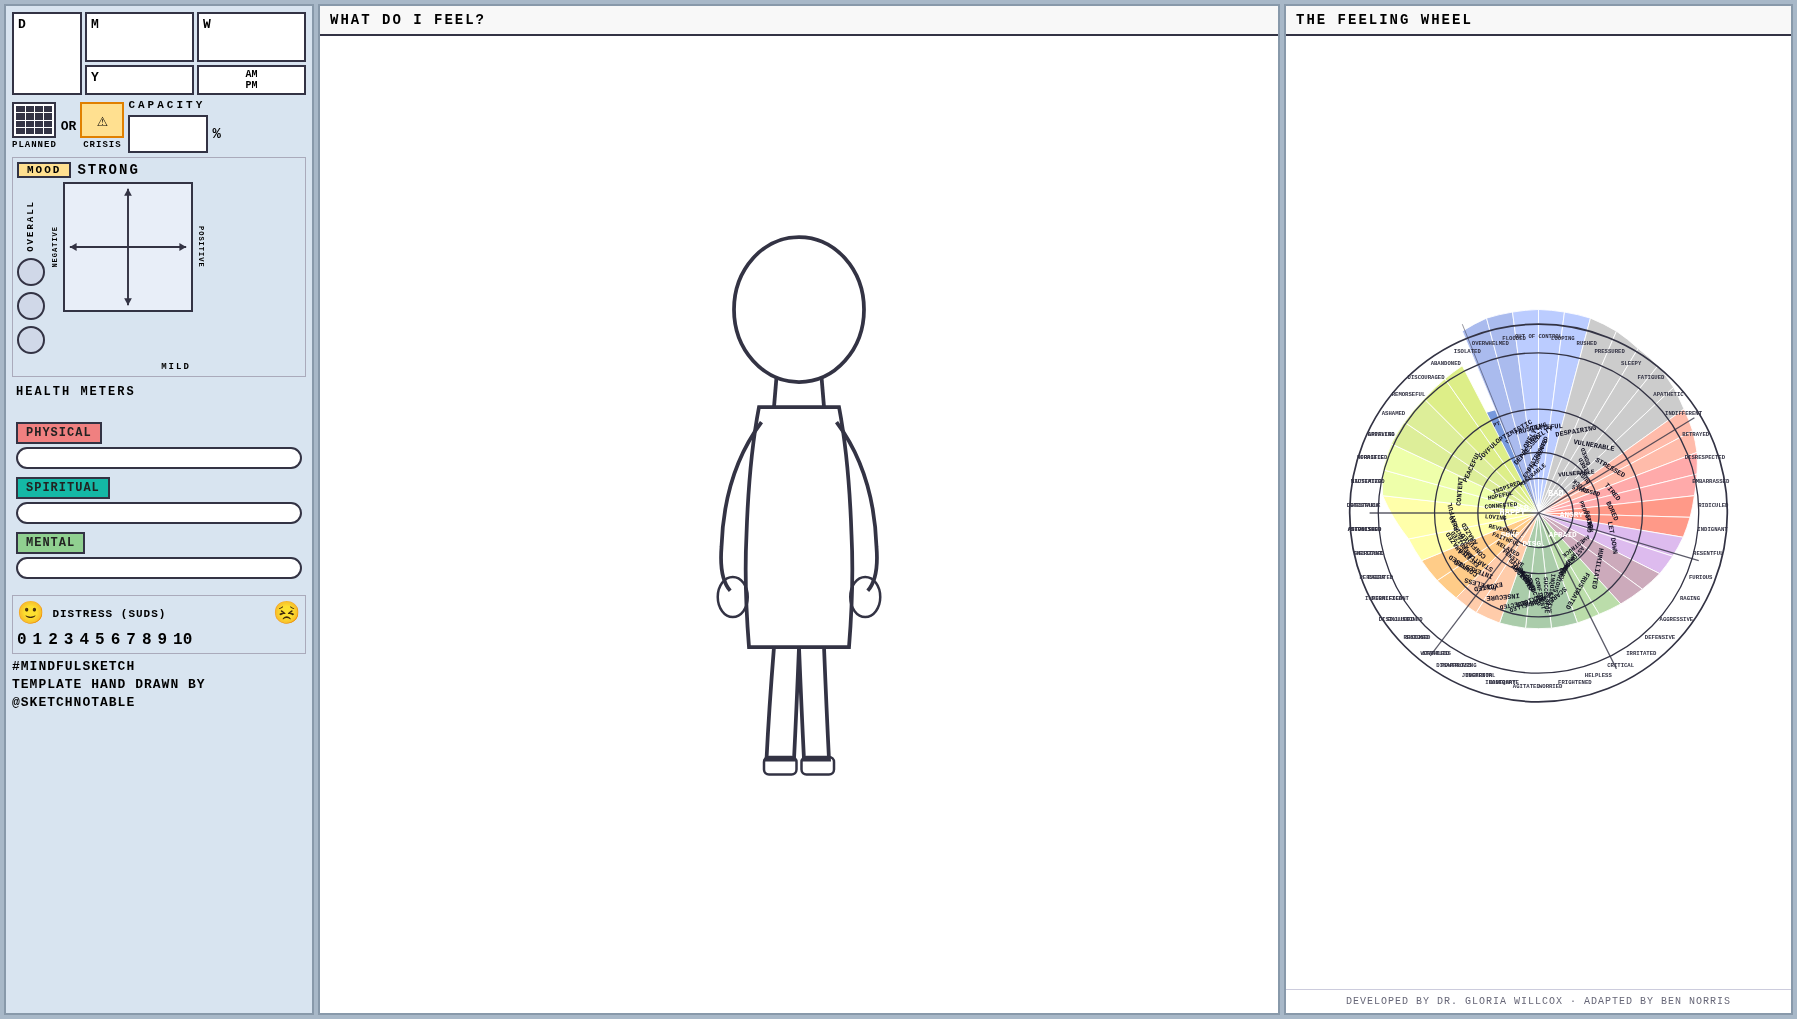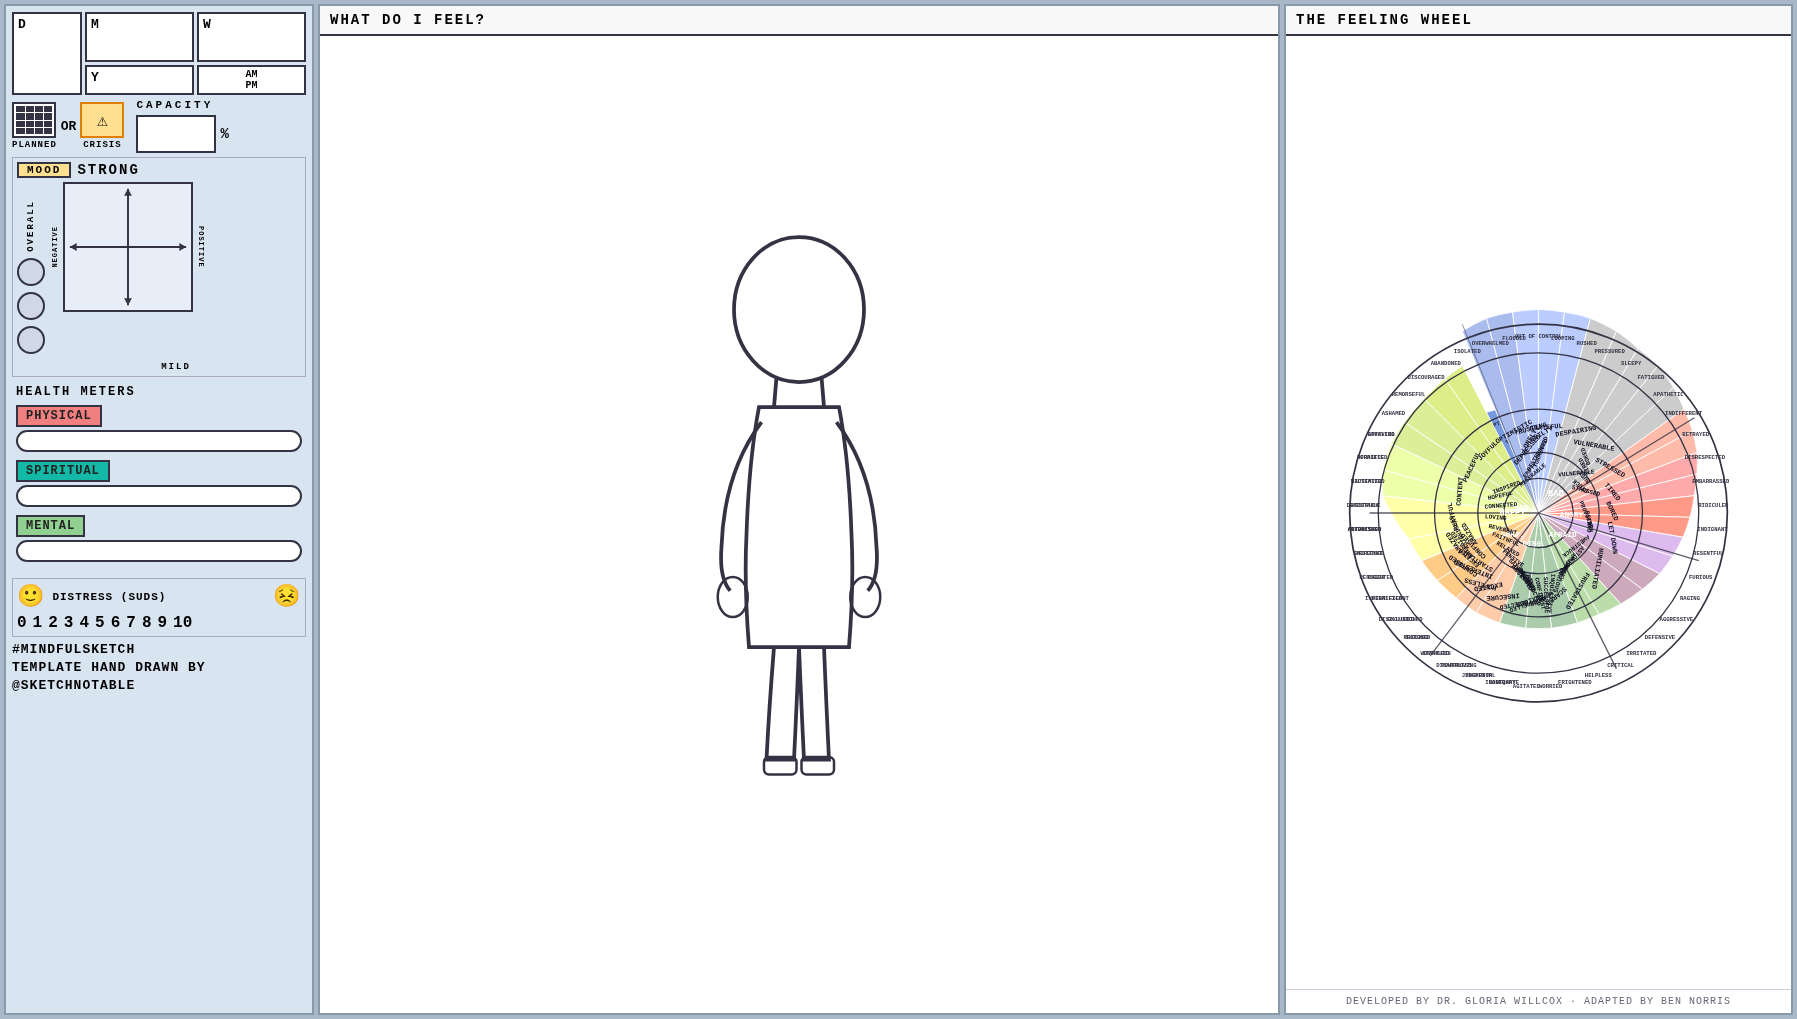--- a/index.html
+++ b/index.html
@@ -107,21 +107,21 @@
     }
     .crisis-label {
       font-size: 9px;
       font-weight: bold;
       letter-spacing: 1px;
     }
     .capacity-section {
       display: flex;
       flex-direction: column;
       flex: 1;
-      margin-left: 8px;
+      margin-left: 0;
     }
     .capacity-label {
       font-size: 11px;
       font-weight: bold;
       letter-spacing: 3px;
     }
     .capacity-bar-row {
       display: flex;
       align-items: center;
       gap: 4px;
@@ -205,21 +205,21 @@
     }
 
     .health-section {
       background: #d8e4f0;
       padding: 4px;
     }
     .health-title {
       font-size: 12px;
       font-weight: bold;
       letter-spacing: 2px;
-      margin-bottom: 6px;
+      margin-bottom: 23px;
     }
     .health-meter {
       margin-bottom: 8px;
     }
     .meter-label {
       display: inline-block;
       padding: 2px 8px;
       border: 2px solid #334;
       font-size: 12px;
       font-weight: bold;

